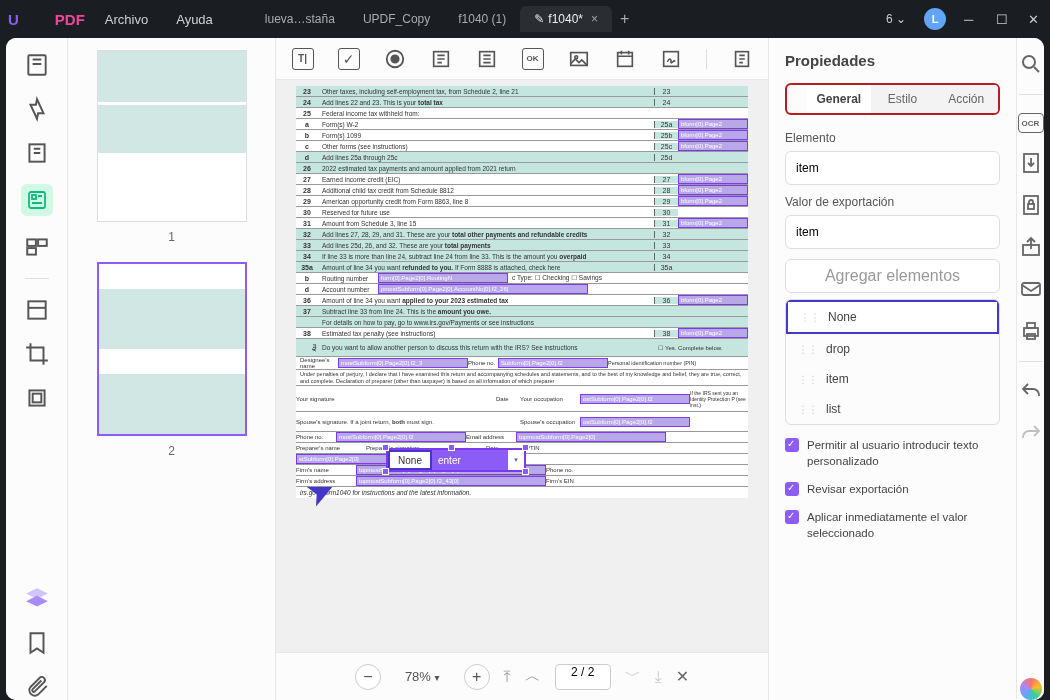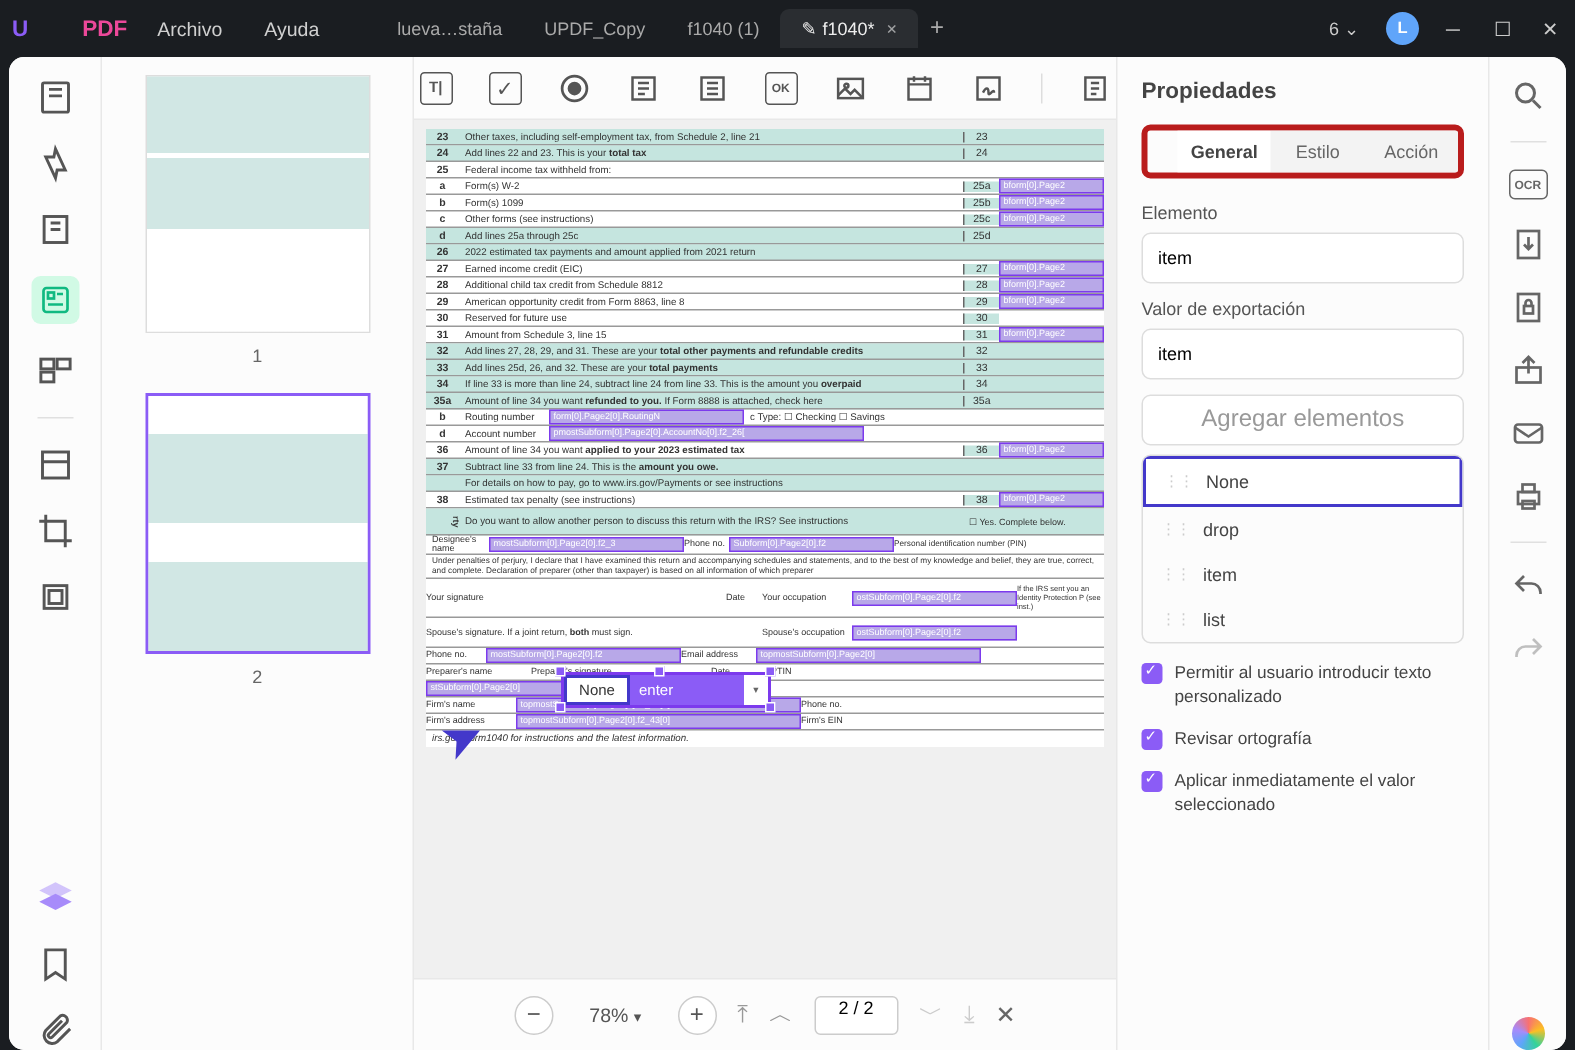--- a/index.html
+++ b/index.html
@@ -49,36 +49,36 @@
 .handle { position: absolute; width: 7px; height: 7px; background: #8b5cf6; border: 1px solid #fff; }
 .annot-arrow { position: absolute; left: 10px; top: 385px; color: #4338ca; font-size: 34px; transform: rotate(-25deg); }
 
 .bottom-bar { height: 48px; display: flex; align-items: center; justify-content: center; gap: 14px; background: #fcfcfc; border-top: 1px solid #e8e8e8; }
 .zoom-btn { width: 26px; height: 26px; border: 1px solid #ccc; border-radius: 50%; display: flex; align-items: center; justify-content: center; cursor: pointer; color: #555; font-size: 16px; background: #fff; }
 .zoom-val { font-size: 13px; color: #555; padding: 0 10px; }
 .page-input { width: 56px; height: 26px; border: 1px solid #ccc; border-radius: 4px; text-align: center; font-size: 12px; background: #fff; }
 
 .props-panel { width: 248px; background: #fcfcfc; padding: 14px 16px; overflow-y: auto; border-left: 1px solid #e8e8e8; font-size: 12px; color: #444; }
 .props-title { font-size: 15px; font-weight: 600; margin-bottom: 14px; }
-.seg-tabs { display: flex; border: 4px solid #b91c1c; border-radius: 6px; overflow: hidden; margin-bottom: 16px; padding-left: 20px; }
+.seg-tabs { display: flex; border: 2px solid #b91c1c; border-radius: 6px; overflow: hidden; margin-bottom: 16px; padding-left: 20px; }
 .seg-tab { flex: 1; padding: 7px 0; text-align: center; cursor: pointer; font-size: 12px; }
 .seg-tab.active { background: #fff; font-weight: 600; }
 .seg-tab:not(.active) { background: #f3f3f3; color: #666; }
 .field-label { font-size: 12px; color: #555; margin-bottom: 6px; margin-top: 10px; }
 .text-input { width: 100%; height: 34px; border: 1px solid #ddd; border-radius: 6px; padding: 0 10px; font-size: 12px; background: #fff; }
 .add-btn { width: 100%; height: 34px; border: 1px solid #ddd; border-radius: 6px; background: #fff; color: #999; font-size: 16px; cursor: pointer; margin-top: 10px; }
 .items-list { border: 1px solid #ddd; border-radius: 6px; margin-top: 6px; overflow: hidden; }
 .list-entry { padding: 8px 12px; font-size: 12px; cursor: pointer; display: flex; align-items: center; }
 .list-entry.selected { border: 2px solid #4338ca; background: #fff; }
 .list-grip { color: #ccc; margin-right: 8px; font-size: 10px; }
 .chk-row { display: flex; align-items: flex-start; gap: 8px; margin-top: 12px; font-size: 11.5px; line-height: 1.4; }
 .chk { width: 14px; height: 14px; background: #8b5cf6; border-radius: 3px; flex-shrink: 0; position: relative; margin-top: 1px; }
 .chk::after { content: "✓"; color: #fff; font-size: 10px; position: absolute; left: 2px; top: -1px; }
 
-.right-rail { width: 52px; background: #fcfcfc; display: flex; flex-direction: column; align-items: center; padding-top: 14px; gap: 18px; border-left: 1px solid #e8e8e8; }
+.right-rail { width: 28px; background: #fcfcfc; display: flex; flex-direction: column; align-items: center; padding-top: 14px; gap: 18px; border-left: 1px solid #e8e8e8; }
 .rr-icon { width: 24px; height: 24px; color: #666; cursor: pointer; display: flex; align-items: center; justify-content: center; }
 .rr-spacer { flex: 1; }
 .rr-colorful { width: 22px; height: 22px; border-radius: 50%; background: conic-gradient(#f87171, #fbbf24, #34d399, #60a5fa, #a78bfa, #f87171); }
 
 svg { width: 100%; height: 100%; }
 </style>
 </head>
 <body>
 
 <div class="titlebar">
@@ -479,21 +479,21 @@
           <span class="list-grip">⋮⋮</span>
           <span>list</span>
         </div>
     </div>
     <div class="chk-row">
         <div class="chk"></div>
         <span>Permitir al usuario introducir texto personalizado</span>
       </div>
     <div class="chk-row">
         <div class="chk"></div>
-        <span>Revisar ortografía</span>
+        <span>Revisar exportación</span>
       </div>
     <div class="chk-row">
         <div class="chk"></div>
         <span>Aplicar inmediatamente el valor seleccionado</span>
       </div>
   </div>
 
   <div class="right-rail">
     <div class="rr-icon">
         <svg viewBox="0 0 24 24" fill="none" stroke="currentColor" stroke-width="2">

